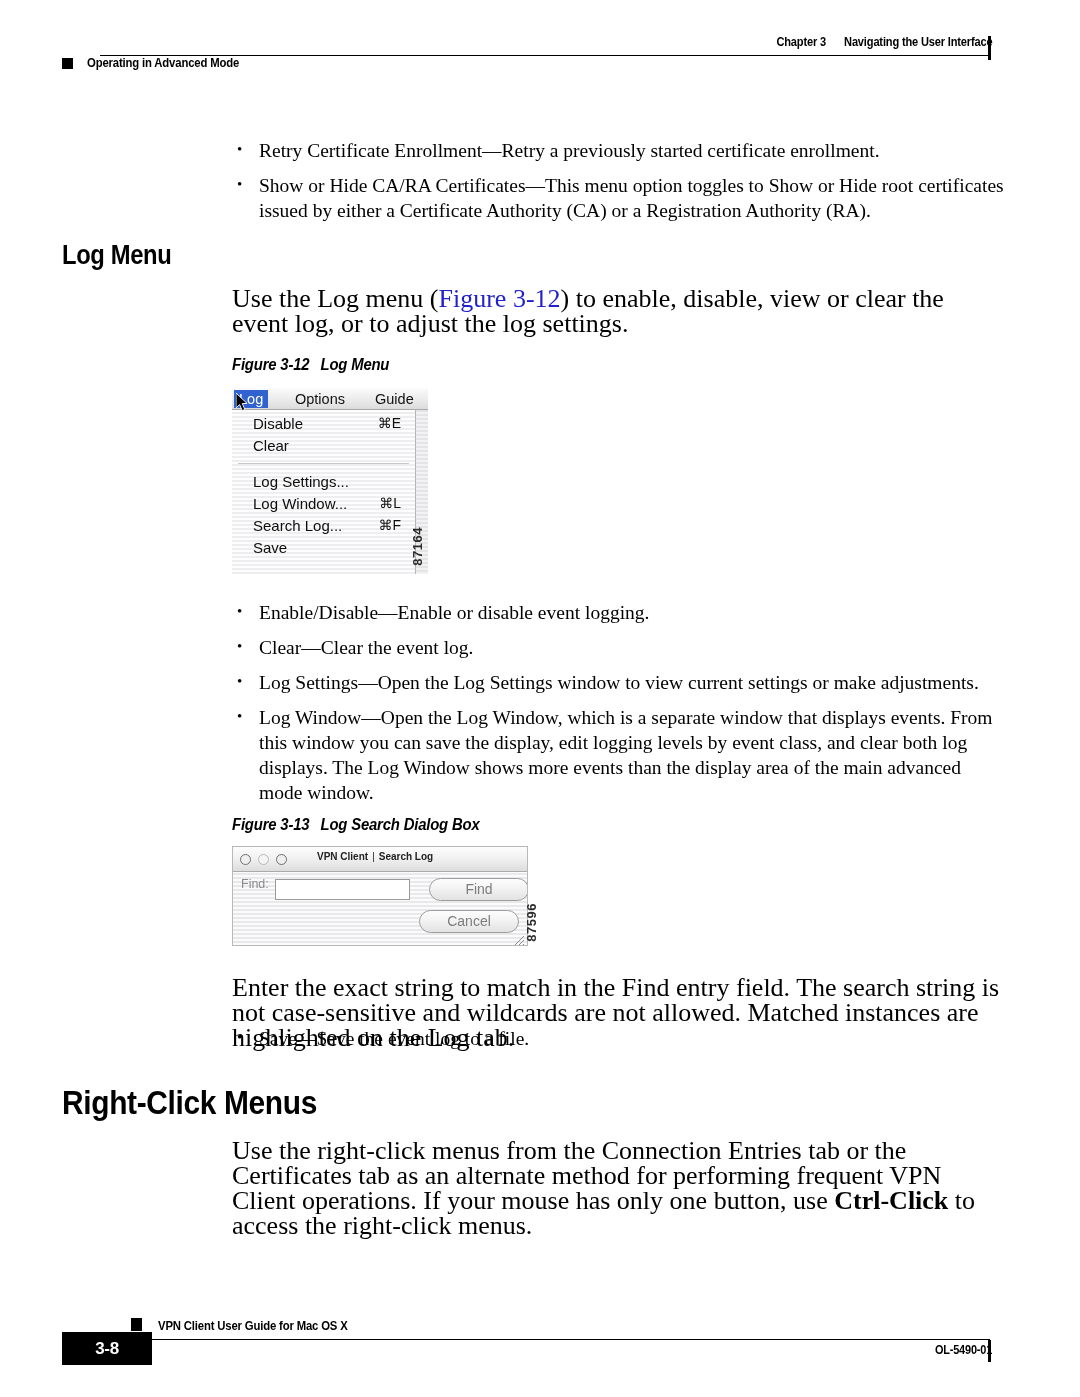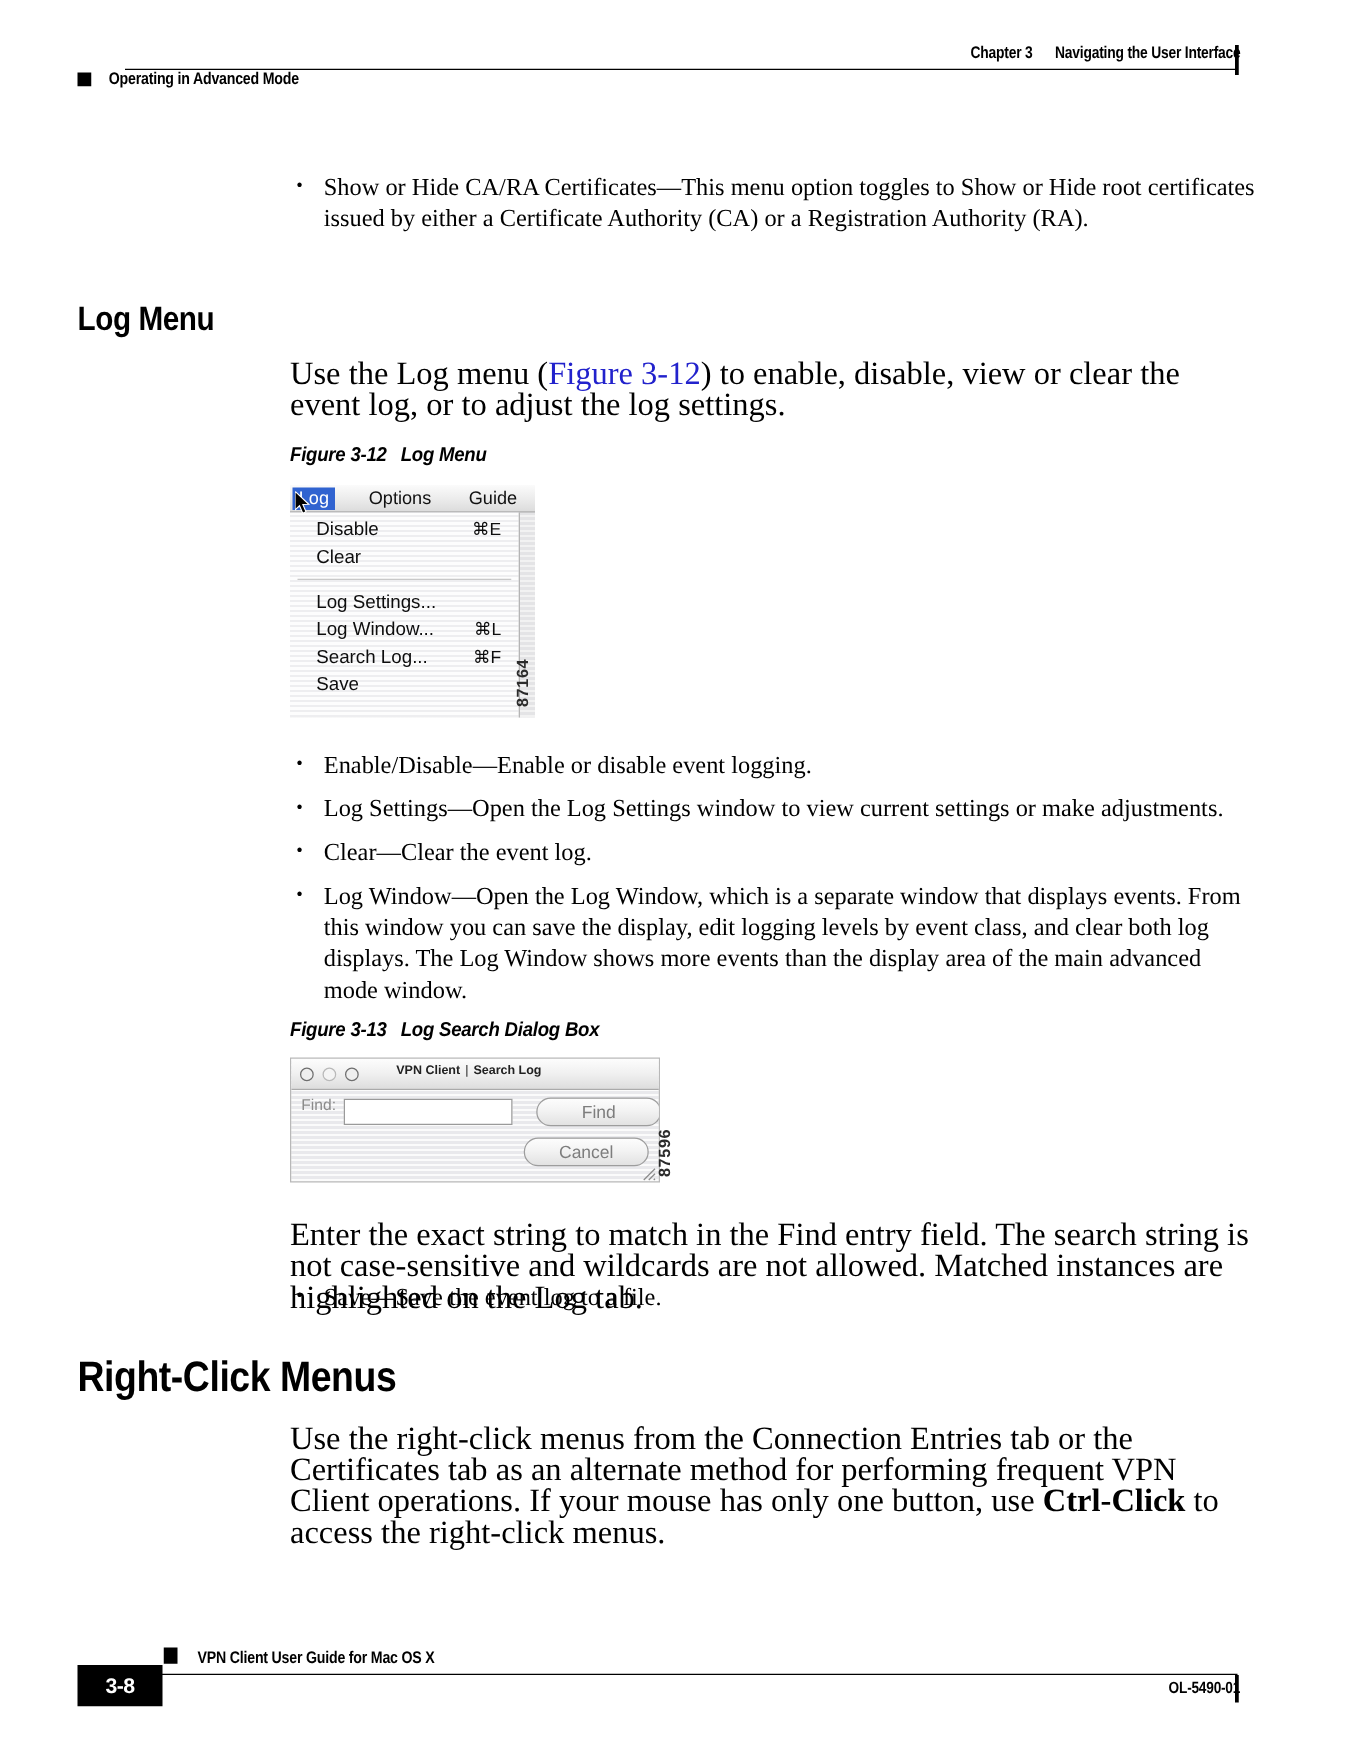--- a/index.html
+++ b/index.html
@@ -341,21 +341,21 @@
   }
   .ft-rule {
     position: absolute;
     left: 90px; top: 21px;
     width: 900px; height: 1px;
     background: #000;
   }
   .ft-pagebox {
     position: absolute;
     left: 62px; top: 14px;
-    width: 68px; height: 33px;
+    width: 90px; height: 33px;
     background: #000;
     color: #fff;
     font-family: "Liberation Sans", sans-serif;
     font-weight: bold;
     font-size: 17px;
     text-align: center;
     line-height: 33px;
     letter-spacing: -0.4px;
   }
   .ft-doc {
@@ -387,20 +387,21 @@
   <div class="hdr-tick"></div>
   <div class="hdr-left-wrap">
     <div class="hdr-sq"></div>
     <div class="hdr-left-txt">Operating in Advanced Mode</div>
   </div>
 </div>
 
 <div class="content">
 
   <ul class="bullets" style="top:138px">
+    <li>Retry Certificate Enrollment—Retry a previously started certificate enrollment.</li>
     <li>Show or Hide CA/RA Certificates—This menu option toggles to Show or Hide root certificates issued by either a Certificate Authority (CA) or a Registration Authority (RA).</li>
   </ul>
 
   <h1 class="sec-head" style="top:240px">Log Menu</h1>
 
   <div class="body-text" style="top:286px">
     <span>Use the Log menu (</span><span class="xref">Figure 3-12</span><span>) to enable, disable, view or clear the event log, or to adjust the log settings.</span>
   </div>
 
   <div class="fig-cap" style="top:356px">
@@ -453,22 +454,22 @@
       <div class="menu-item" style="top:128px">
         <span class="lbl">Save</span>
         <span class="key"></span>
       </div>
     </div>
   </div>
   <div class="fignum" style="left:410px; top:527px">87164</div>
 
   <ul class="bullets" style="top:600px">
     <li>Enable/Disable—Enable or disable event logging.</li>
+    <li>Clear—Clear the event log.</li>
     <li>Log Settings—Open the Log Settings window to view current settings or make adjustments.</li>
-    <li>Clear—Clear the event log.</li>
     <li>Log Window—Open the Log Window, which is a separate window that displays events. From this window you can save the display, edit logging levels by event class, and clear both log displays. The Log Window shows more events than the display area of the main advanced mode window.</li>
   </ul>
 
   <div class="fig-cap" style="top:816px">
     <span class="num">Figure 3-13</span><span>Log Search Dialog Box</span>
   </div>
 
   <div class="fig13">
     <div class="dlg-title">
       <div class="lights">

